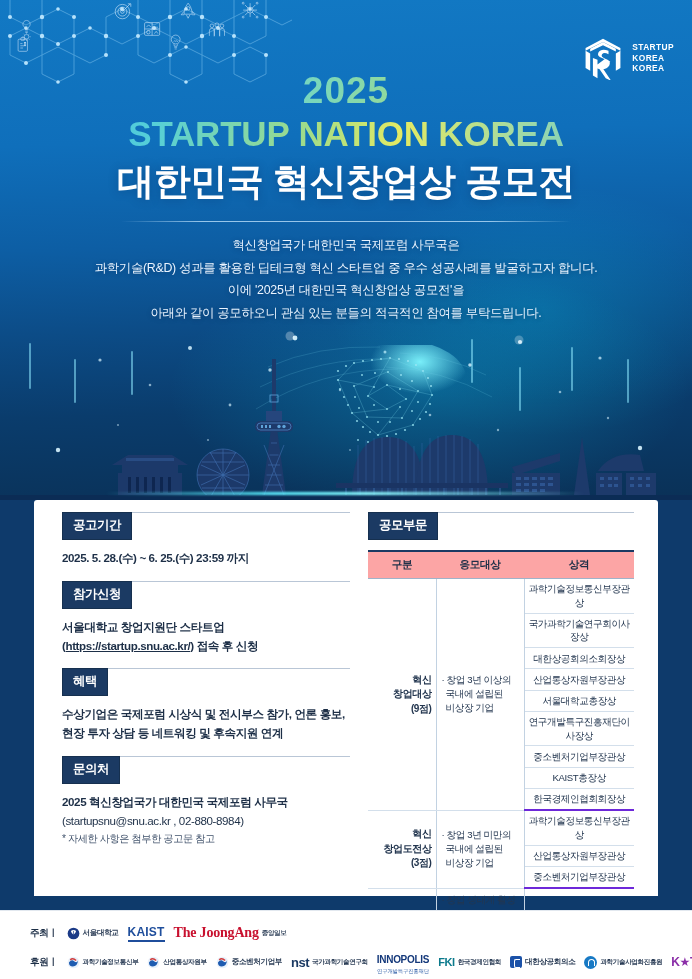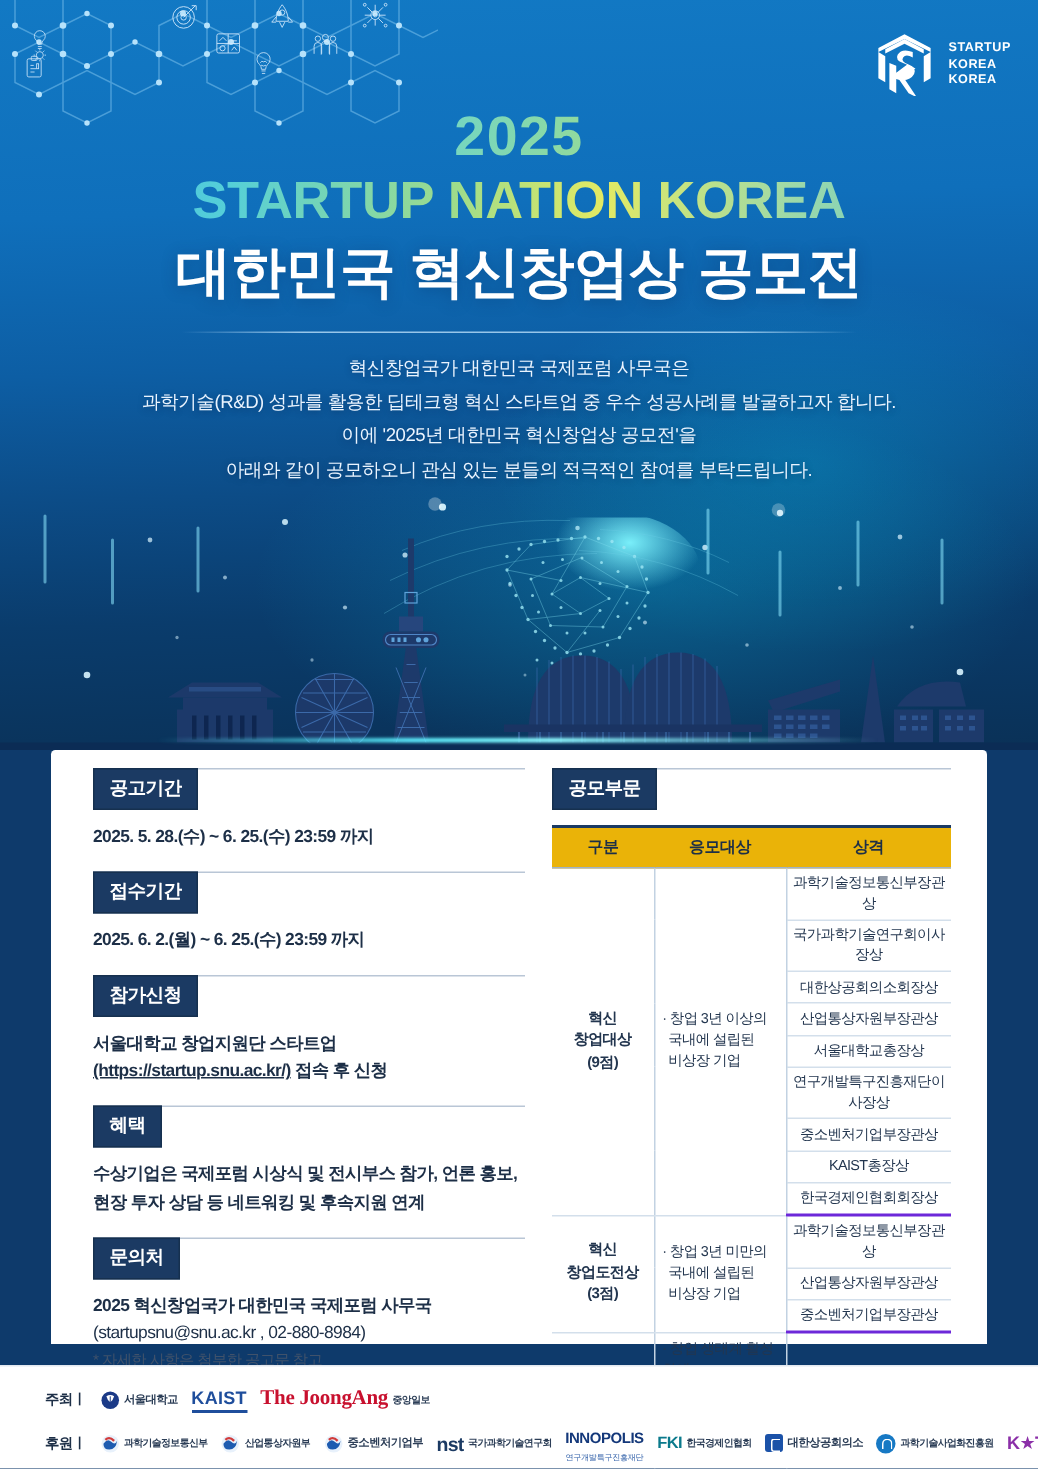--- a/index.html
+++ b/index.html
@@ -38,21 +38,21 @@
   .skyline { position: absolute; left: 0; bottom: 0; width: 692px; height: 175px; }
 
   .glowline {
     position: absolute; left: 105px; bottom: 5px; width: 480px; height: 3px;
     background: linear-gradient(90deg, rgba(0,230,255,0) 0%, rgba(90,240,255,.95) 35%, rgba(140,250,255,1) 55%, rgba(0,230,255,0) 100%);
     filter: blur(1px);
   }
 
   
   .snk-logo {
-    position: absolute; right: 18px; top: 20px;
+    position: absolute; right: 18px; top: 36px;
     display: flex; align-items: center; gap: 7px;
   }
   .snk-mark { width: 44px; height: 44px; }
   .snk-text {
     color: #ffffff; font-size: 8.4px; font-weight: bold;
     line-height: 1.28; letter-spacing: .4px;
   }
 
   
   .titles { position: absolute; left: 0; top: 72px; width: 692px; text-align: center; }
@@ -120,29 +120,29 @@
   .url { text-decoration: underline; }
   .note-sm { font-size: 10.2px; font-weight: 400; color: #40526b; margin-top: 1px; }
 
   
   .tbl { width: 100%; border-collapse: collapse; margin-top: 10px; }
   .tbl thead th {
     font-size: 10.6px; font-weight: bold; color: #1d2f47;
     padding: 6px 2px 6px; text-align: center; letter-spacing: -0.3px;
     border-top: 2px solid #1b3a63;
     border-bottom: 1px solid #9fb3c9;
-    background: #eab308;
+    background: #fca5a5;
   }
   .tbl td {
     font-size: 9.6px; color: #23364f; letter-spacing: -0.4px;
     padding: 4px 4px; vertical-align: middle;
     border-bottom: 1px solid #d3dfeb;
   }
   .tbl td.c-gubun {
-    text-align: center; font-weight: bold; font-size: 10px;
+    text-align: right; font-weight: bold; font-size: 10px;
     line-height: 1.45; border-right: 1px solid #c2d2e2; width: 68px;
   }
   .tbl td.c-target {
     line-height: 1.45; border-right: 1px solid #c2d2e2; width: 88px;
     padding-left: 5px;
   }
   .tbl td.c-award {
     text-align: center; line-height: 1.4; padding: 3.4px 2px;
   }
   .tbl tr.rowend td { border-bottom: 2px solid #6d28d9; }
@@ -565,27 +565,20 @@
     <div class="col-left">
 
       <div class="sec">
         <div class="sec-head">
           <div class="sec-badge">공고기간</div>
           <div class="sec-rule"></div>
         </div>
         <div class="sec-body bold">2025. 5. 28.(수) ~ 6. 25.(수) 23:59 까지</div>
       </div>
 
-      <div class="sec">
-        <div class="sec-head">
-          <div class="sec-badge">접수기간</div>
-          <div class="sec-rule"></div>
-        </div>
-        <div class="sec-body bold">2025. 6. 2.(월) ~ 6. 25.(수) 23:59 까지</div>
-      </div>
 
       <div class="sec">
         <div class="sec-head">
           <div class="sec-badge">참가신청</div>
           <div class="sec-rule"></div>
         </div>
         <div class="sec-body bold">
           <span class="ln">서울대학교 창업지원단 스타트업</span>
           <span class="ln url-line"><span class="url">(https://startup.snu.ac.kr/)</span><span> 접속 후 신청</span></span>
         </div>

